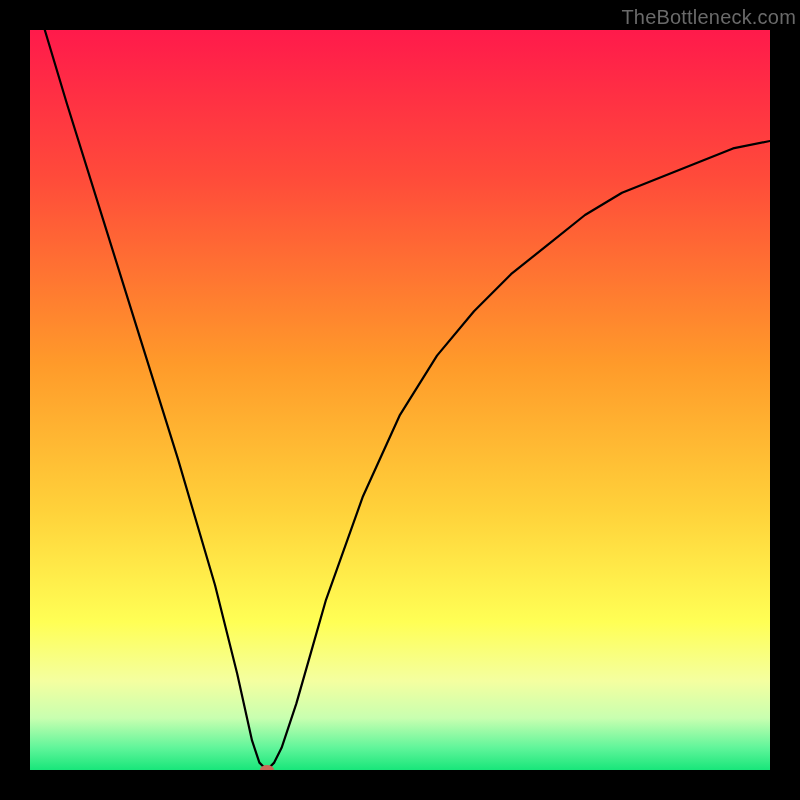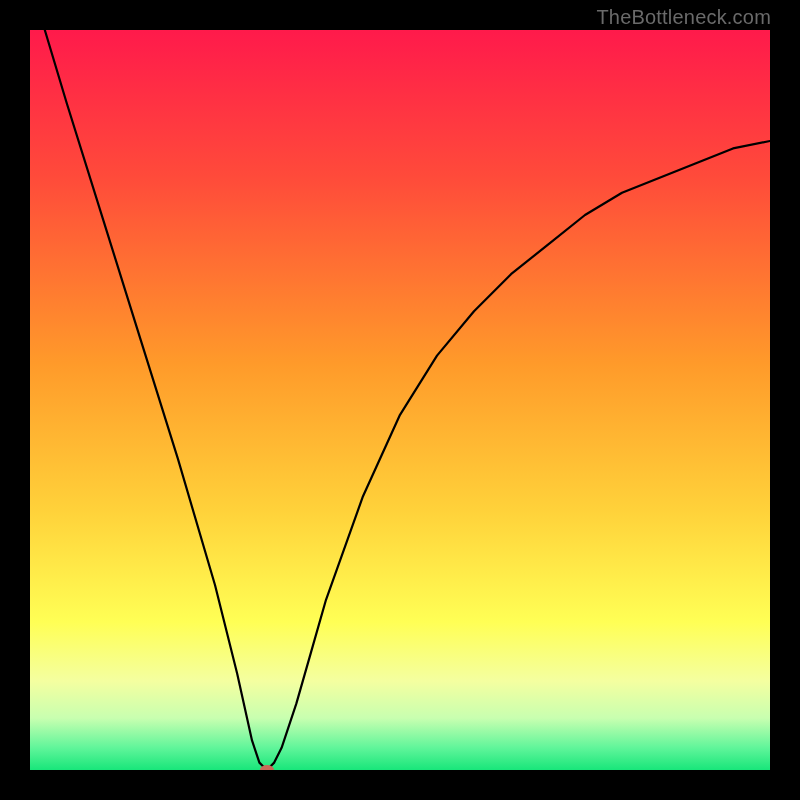--- a/index.html
+++ b/index.html
@@ -39,21 +39,21 @@
     position: absolute;
     width: 14px;
     height: 10px;
     background: #c96a58;
     border-radius: 50%;
     transform: translate(-50%, -50%);
   }
   .watermark {
     position: absolute;
     top: 6px;
-    right: 29px;
+    right: 4px;
     color: #6a6a6a;
     font-size: 20px;
     font-weight: 500;
     letter-spacing: 0.2px;
   }
 </style>
 </head>
 <body>
 
 <div class="frame">

